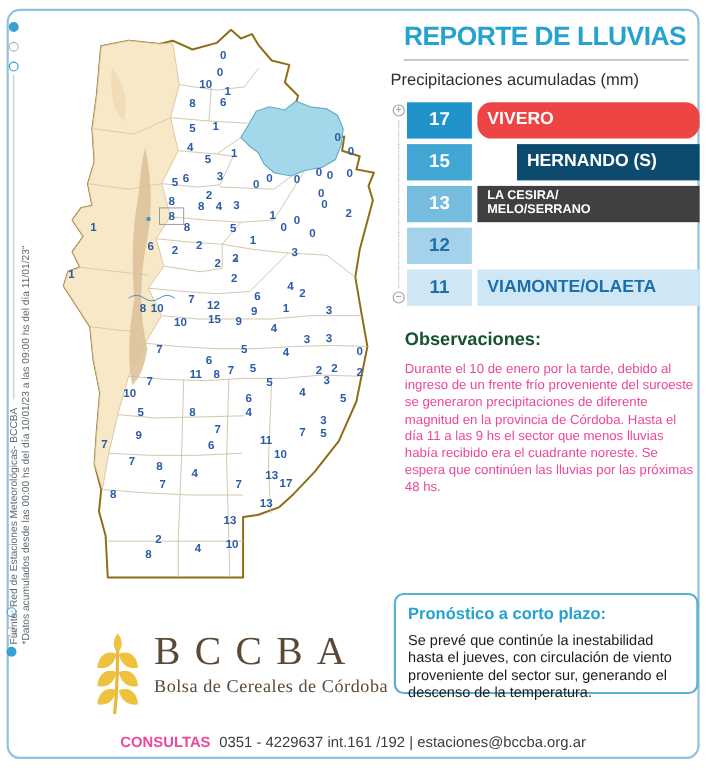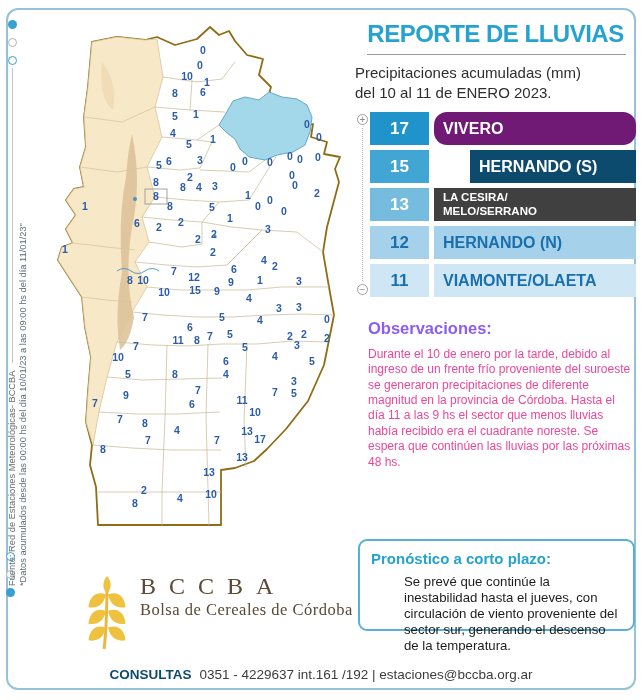--- a/index.html
+++ b/index.html
@@ -36,26 +36,26 @@
   .rank-val { width:59px; display:flex; align-items:center; justify-content:center; font-weight:bold; font-size:17px; }
   .rank-label { flex:1; display:flex; align-items:center; padding-left:9px; font-weight:bold; font-size:16px; white-space:pre-line; }
   .rank-label.small { font-size:11.5px; line-height:1.15; }
   .observations { padding:0 4px 0 13px; margin-top:22px; }
   .obs-heading { font-weight:bold; font-size:16.5px; margin-bottom:9px; }
   .obs-body { font-size:12px; line-height:1.28; color:#ec4899; }
 
   
   .forecast { position:absolute; left:358px; top:539px; width:277px; height:92px; border:2px solid #58b1d3; border-radius:9px; padding:9px 10px 0 11px; }
   .fc-heading { font-weight:bold; font-size:15px; margin-bottom:7px; }
-  .fc-body { font-size:13.2px; line-height:1.22; color:#1c1c1c;margin-left:33px; }
+  .fc-body { font-size:13.2px; line-height:1.22; color:#1c1c1c; }
 
   
   .logo { position:absolute; left:84px; top:573px; display:flex; align-items:flex-start; }
   .logo-text { margin-left:10px; font-family:"Liberation Serif", serif; color:#5b4936; }
-  .logo-acronym { font-size:24px; letter-spacing:13px; line-height:1.1; }
+  .logo-acronym { font-size:36px; letter-spacing:13px; line-height:1.1; }
   .logo-name { font-size:16.5px; margin-top:1px; letter-spacing:0.5px; }
 
   
   .footer { position:absolute; left:0; right:0; bottom:18px; text-align:center; font-size:13.5px; color:#3c3c3c; }
   .footer .consultas { font-weight:bold; margin-right:8px; }
 </style>
 </head>
 <body>
 
 <div class="page-border"></div>
@@ -246,56 +246,54 @@
         <text x="134" y="178">8</text>
       </g>
   </svg>
 </div>
 
 <div class="panel">
   <div class="title" style="color: rgb(37, 162, 208);">REPORTE DE LLUVIAS</div>
   <div class="title-rule"></div>
   <div class="subtitle">
     <div>Precipitaciones acumuladas (mm)</div>
-    <div>del 10 al 11 de ENERO 2023.</div>
   </div>
 
   <div class="ranking-area">
     <div class="zoom-rail">
       <div class="zoom-btn">+</div>
       <div class="rail-line"></div>
       <div class="zoom-btn">−</div>
     </div>
     <div class="rank-rows">
         <div class="rank-row">
           <div class="rank-val" style="background: rgb(31, 147, 202); color: rgb(255, 255, 255);">17</div>
-          <div class="rank-label" style="background: #701a75; color: rgb(255, 255, 255); border-radius: 13px;">VIVERO</div>
+          <div class="rank-label" style="background: #ef4444; color: rgb(255, 255, 255); border-radius: 13px;">VIVERO</div>
         </div>
         <div class="rank-row">
           <div class="rank-val" style="background: rgb(66, 166, 213); color: rgb(255, 255, 255);">15</div>
           <div class="rank-label" style="background: #0c4a6e; color: rgb(255, 255, 255); margin-left: 36px;">HERNANDO (S)</div>
         </div>
         <div class="rank-row">
           <div class="rank-val" style="background: rgb(117, 188, 223); color: rgb(255, 255, 255);">13</div>
           <div class="rank-label small" style="background: #404040; color: rgb(255, 255, 255);">LA CESIRA/
 MELO/SERRANO</div>
         </div>
         <div class="rank-row">
           <div class="rank-val" style="background: rgb(165, 210, 234); color: rgb(26, 111, 174);">12</div>
-          <div class="rank-label" style="background: rgb(165, 210, 234); color: rgb(26, 111, 174);">HERNANDO (N)</div>
         </div>
         <div class="rank-row">
           <div class="rank-val" style="background: rgb(207, 231, 245); color: rgb(26, 111, 174);">11</div>
           <div class="rank-label" style="background: rgb(207, 231, 245); color: rgb(26, 111, 174);">VIAMONTE/OLAETA</div>
         </div>
       </div>
   </div>
 
   <div class="observations">
-    <div class="obs-heading accent" style="color: #8b5cf6;">Observaciones:</div>
+    <div class="obs-heading accent" style="color: #14532d;">Observaciones:</div>
     <div class="obs-body">Durante el 10 de enero por la tarde, debido al ingreso de un frente frío proveniente del suroeste se generaron precipitaciones de diferente magnitud en la provincia de Córdoba. Hasta el día 11 a las 9 hs el sector que menos lluvias había recibido era el cuadrante noreste. Se espera que continúen las lluvias por las próximas 48 hs.</div>
   </div>
 </div>
 
 <div class="forecast">
   <div class="fc-heading accent" style="color: rgb(37, 162, 208);">Pronóstico a corto plazo:</div>
   <div class="fc-body">Se prevé que continúe la inestabilidad hasta el jueves, con circulación de viento proveniente del sector sur, generando el descenso de la temperatura.</div>
 </div>
 
 <div class="logo">
@@ -309,14 +307,14 @@
     <path d="M22,56 C12,52 5,58 4,69 C14,71 20,65 22,56 Z" fill="#eec23e"></path>
     <path d="M24,56 C34,52 41,58 42,69 C32,71 26,65 24,56 Z" fill="#eec23e"></path>
   </svg>
   <div class="logo-text">
     <div class="logo-acronym">BCCBA</div>
     <div class="logo-name">Bolsa de Cereales de Córdoba</div>
   </div>
 </div>
 
 <div class="footer">
-  <span class="consultas accent" style="color: #0c4a6e;">CONSULTAS</span><span>0351 - 4229637 int.161 /192 | estaciones@bccba.org.ar</span>
+  <span class="consultas accent" style="color: #ec4899;">CONSULTAS</span><span>0351 - 4229637 int.161 /192 | estaciones@bccba.org.ar</span>
 </div>
 
 </body></html>

